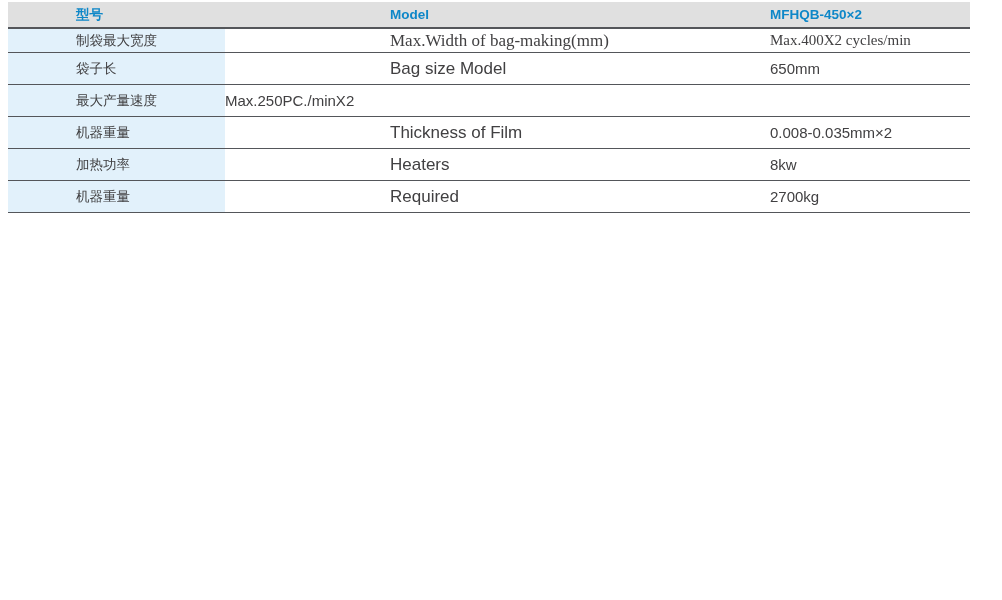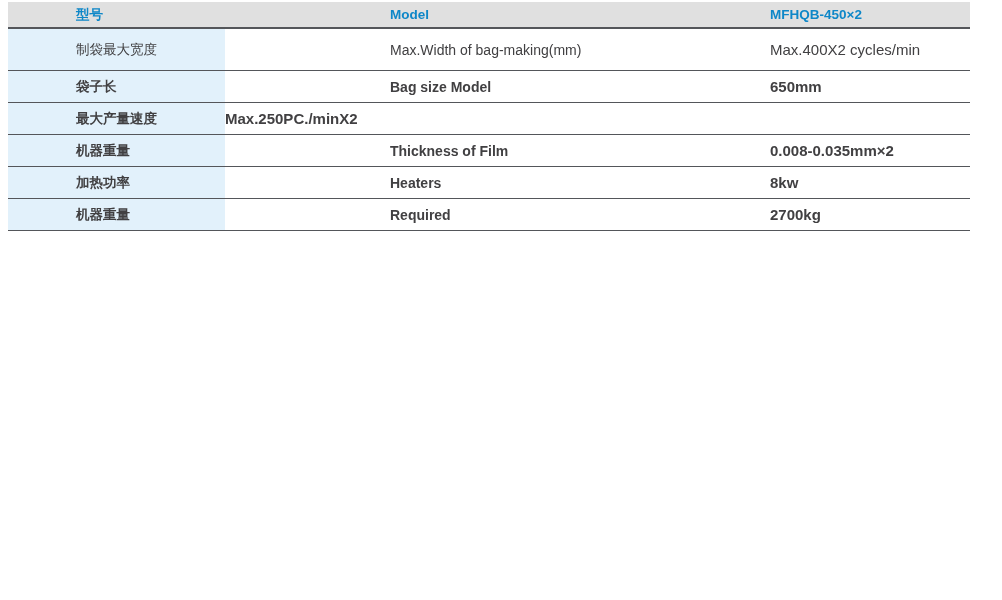--- a/index.html
+++ b/index.html
@@ -20,35 +20,35 @@
     align-items: center;
     width: 100%;
     border-bottom: 1.5px solid #54565a;
     background: #ffffff;
   }
   .row.header {
     height: 27px;
     background: #e0e0e0;
     border-bottom: 2px solid #54565a;
   }
-  .row.tall { height: 42px; }
-  .row.normal { height: 32px; font-weight: bold; }
+  .row.tall { height: 24px; font-family: Liberation Serif, serif; }
+  .row.normal { height: 32px; }
   .c1 {
     width: 217px;
     padding-left: 68px;
     align-self: stretch;
     display: flex;
     align-items: center;
     font-size: 13.5px;
   }
   .row:not(.header) .c1 { background: #e2f1fb; }
   .c2 {
     width: 545px;
     padding-left: 165px;
-    font-size: 14px;
+    font-size: 17px;
   }
   .c3 {
     flex: 1;
     font-size: 15px;
   }
   .row.header .c1,
   .row.header .c2,
   .row.header .c3 {
     color: #0e87c8;
     font-weight: bold;

